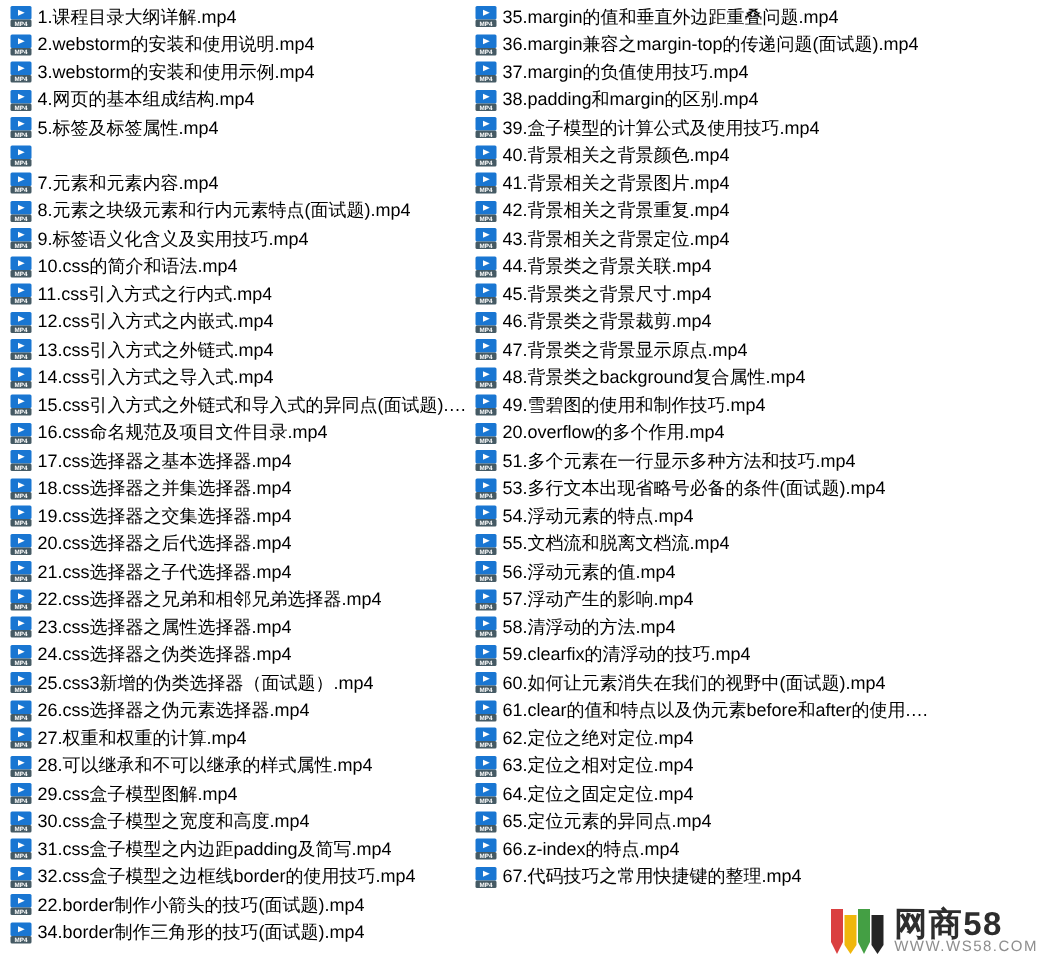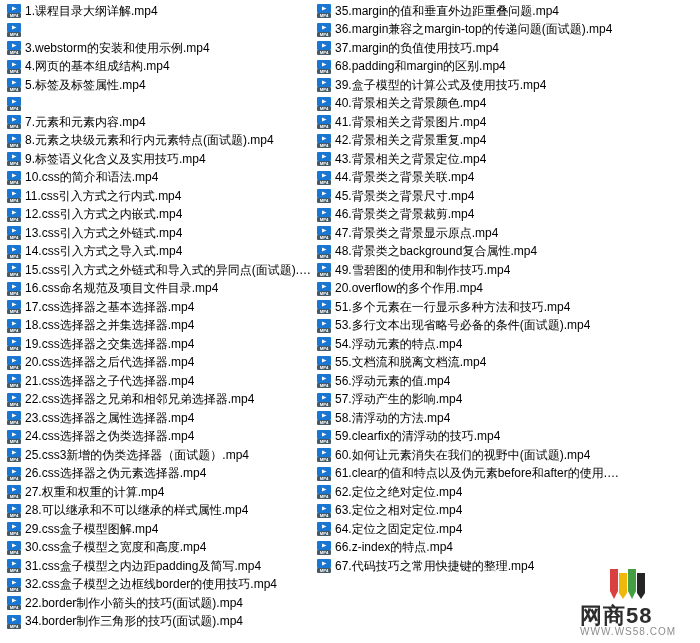--- a/index.html
+++ b/index.html
@@ -47,26 +47,25 @@
     .icon svg { display: block; }
     .filename {
       color: #000000;
       overflow: hidden;
       text-overflow: ellipsis;
       white-space: nowrap;
     }
     .watermark {
       position: absolute;
       bottom: 6px;
-      right: 24px;
+      right: 8px;
       display: flex;
       align-items: center;
       gap: 6px;
       opacity: 0.95;
-      flex-direction: column;
     }
     .logo-badge {
       display: flex;
       gap: 2px;
     }
     .watermark-text {
       display: flex;
       flex-direction: column;
       line-height: 1;
     }
@@ -100,20 +99,21 @@
       </div>
       <div class="file-item">
         <span class="icon">
           <svg width="16" height="16" viewBox="0 0 16 16">
             <rect x="1" y="1" width="14" height="9" rx="1" fill="#1976d2"></rect>
             <path d="M6 3.5 L10.5 5.5 L6 7.5 Z" fill="#ffffff"></path>
             <rect x="1" y="10" width="14" height="5" rx="1" fill="#455a64"></rect>
             <text x="8" y="14" font-size="4.2" fill="#ffffff" text-anchor="middle" font-family="Arial" font-weight="bold">MP4</text>
           </svg>
         </span>
+        <span class="filename">2.webstorm的安装和使用说明.mp4</span>
       </div>
       <div class="file-item">
         <span class="icon">
           <svg width="16" height="16" viewBox="0 0 16 16">
             <rect x="1" y="1" width="14" height="9" rx="1" fill="#1976d2"></rect>
             <path d="M6 3.5 L10.5 5.5 L6 7.5 Z" fill="#ffffff"></path>
             <rect x="1" y="10" width="14" height="5" rx="1" fill="#455a64"></rect>
             <text x="8" y="14" font-size="4.2" fill="#ffffff" text-anchor="middle" font-family="Arial" font-weight="bold">MP4</text>
           </svg>
         </span>
@@ -496,21 +496,21 @@
       </div>
       <div class="file-item">
         <span class="icon">
           <svg width="16" height="16" viewBox="0 0 16 16">
             <rect x="1" y="1" width="14" height="9" rx="1" fill="#1976d2"></rect>
             <path d="M6 3.5 L10.5 5.5 L6 7.5 Z" fill="#ffffff"></path>
             <rect x="1" y="10" width="14" height="5" rx="1" fill="#455a64"></rect>
             <text x="8" y="14" font-size="4.2" fill="#ffffff" text-anchor="middle" font-family="Arial" font-weight="bold">MP4</text>
           </svg>
         </span>
-        <span class="filename">68.padding和margin的区别.mp4</span>
+        <span class="filename">38.padding和margin的区别.mp4</span>
       </div>
       <div class="file-item">
         <span class="icon">
           <svg width="16" height="16" viewBox="0 0 16 16">
             <rect x="1" y="1" width="14" height="9" rx="1" fill="#1976d2"></rect>
             <path d="M6 3.5 L10.5 5.5 L6 7.5 Z" fill="#ffffff"></path>
             <rect x="1" y="10" width="14" height="5" rx="1" fill="#455a64"></rect>
             <text x="8" y="14" font-size="4.2" fill="#ffffff" text-anchor="middle" font-family="Arial" font-weight="bold">MP4</text>
           </svg>
         </span>
@@ -772,20 +772,31 @@
       <div class="file-item">
         <span class="icon">
           <svg width="16" height="16" viewBox="0 0 16 16">
             <rect x="1" y="1" width="14" height="9" rx="1" fill="#1976d2"></rect>
             <path d="M6 3.5 L10.5 5.5 L6 7.5 Z" fill="#ffffff"></path>
             <rect x="1" y="10" width="14" height="5" rx="1" fill="#455a64"></rect>
             <text x="8" y="14" font-size="4.2" fill="#ffffff" text-anchor="middle" font-family="Arial" font-weight="bold">MP4</text>
           </svg>
         </span>
         <span class="filename">64.定位之固定定位.mp4</span>
+      </div>
+      <div class="file-item">
+        <span class="icon">
+          <svg width="16" height="16" viewBox="0 0 16 16">
+            <rect x="1" y="1" width="14" height="9" rx="1" fill="#1976d2"></rect>
+            <path d="M6 3.5 L10.5 5.5 L6 7.5 Z" fill="#ffffff"></path>
+            <rect x="1" y="10" width="14" height="5" rx="1" fill="#455a64"></rect>
+            <text x="8" y="14" font-size="4.2" fill="#ffffff" text-anchor="middle" font-family="Arial" font-weight="bold">MP4</text>
+          </svg>
+        </span>
+        <span class="filename">65.定位元素的异同点.mp4</span>
       </div>
       <div class="file-item">
         <span class="icon">
           <svg width="16" height="16" viewBox="0 0 16 16">
             <rect x="1" y="1" width="14" height="9" rx="1" fill="#1976d2"></rect>
             <path d="M6 3.5 L10.5 5.5 L6 7.5 Z" fill="#ffffff"></path>
             <rect x="1" y="10" width="14" height="5" rx="1" fill="#455a64"></rect>
             <text x="8" y="14" font-size="4.2" fill="#ffffff" text-anchor="middle" font-family="Arial" font-weight="bold">MP4</text>
           </svg>
         </span>

